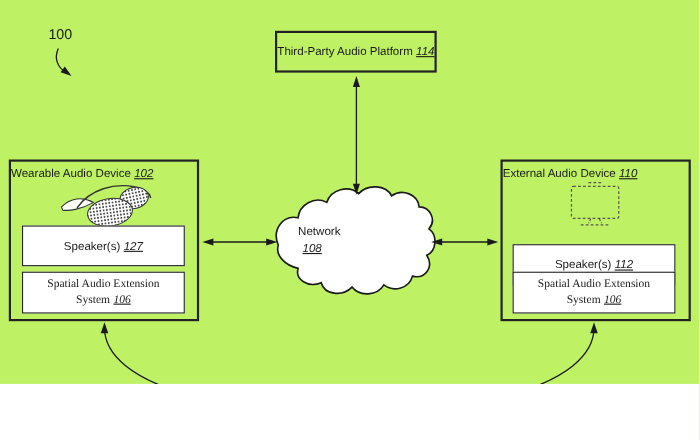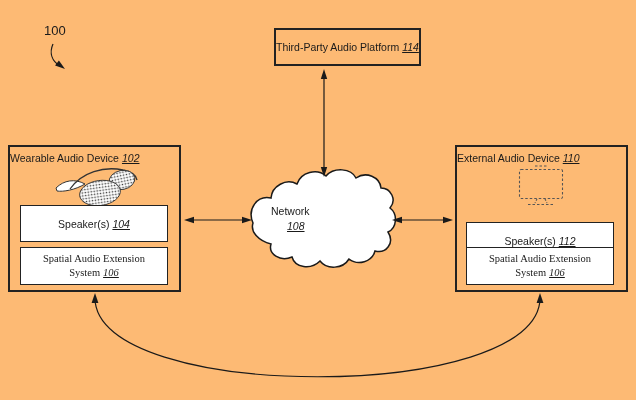--- a/index.html
+++ b/index.html
@@ -1,23 +1,23 @@
 <!DOCTYPE html>
 <html><head>
 <meta charset="utf-8">
 <style>
   html,body { margin:0; padding:0; background:#fff; }
   .stage {
-    position:relative; width:636px; height:400px; background:#fdba74;
+    position:relative; width:636px; height:349px; background:#bef264;
     font-family:"Liberation Sans", sans-serif; color:#1a1a1a; overflow:hidden;
   }
   .svg-layer { position:absolute; left:0; top:0; width:636px; height:400px; z-index:1; }
   .box { position:absolute; box-sizing:border-box; border:2px solid #222; background:transparent; z-index:2; }
   .inner-box { border-width:1.5px; display:flex; align-items:center; justify-content:center; text-align:center; background:#fff; }
-  .flexc { display:flex; align-items:center; justify-content:flex-start; text-align:center;margin-left:24px; }
+  .flexc { display:flex; align-items:center; justify-content:flex-end; text-align:center; }
   .label { font-size:10.5px; line-height:14px; white-space:nowrap; }
   .label2 { font-size:10.5px; line-height:14px;font-family:Liberation Serif, serif; }
   .ref { font-style:italic; text-decoration:underline; margin-left:3px; }
   .box-title { position:absolute; left:0; top:4px; width:100%; text-align:left; z-index:2; }
   .net-label { position:absolute; left:271px; top:204px; width:100px; text-align:left; z-index:2; font-size:10.5px; line-height:15px; }
   .fig-num { position:absolute; left:44px; top:23px; font-size:13px; z-index:2; }
 </style>
 </head>
 <body>
 
@@ -95,32 +95,32 @@
   <div class="fig-num">100</div>
 
   <div class="box flexc" style="left:250px; top:28px; width:147px; height:38px;">
     <span class="label">
       <span>Third-Party Audio Platform</span><span class="ref">114</span>
     </span>
   </div>
 
   <div class="net-label">
     <div>Network</div>
-    <div><span class="ref" style="margin-left:16px;">108</span></div>
+    <div><span class="ref" style="margin-left:4px;">108</span></div>
   </div>
 
   <div class="box" style="left:8px; top:145px; width:173px; height:147px;">
     <div class="box-title label">
       <span>Wearable Audio Device</span><span class="ref">102</span>
     </div>
   </div>
 
   <div class="box inner-box" style="left:20px; top:205px; width:148px; height:37px;">
     <span class="label">
-      <span>Speaker(s)</span><span class="ref">104</span>
+      <span>Speaker(s)</span><span class="ref">127</span>
     </span>
   </div>
 
   <div class="box inner-box" style="left:20px; top:247px; width:148px; height:38px;">
     <span class="label2">
       <span>Spatial Audio Extension</span><br>
       <span>System</span><span class="ref">106</span>
     </span>
   </div>
 

